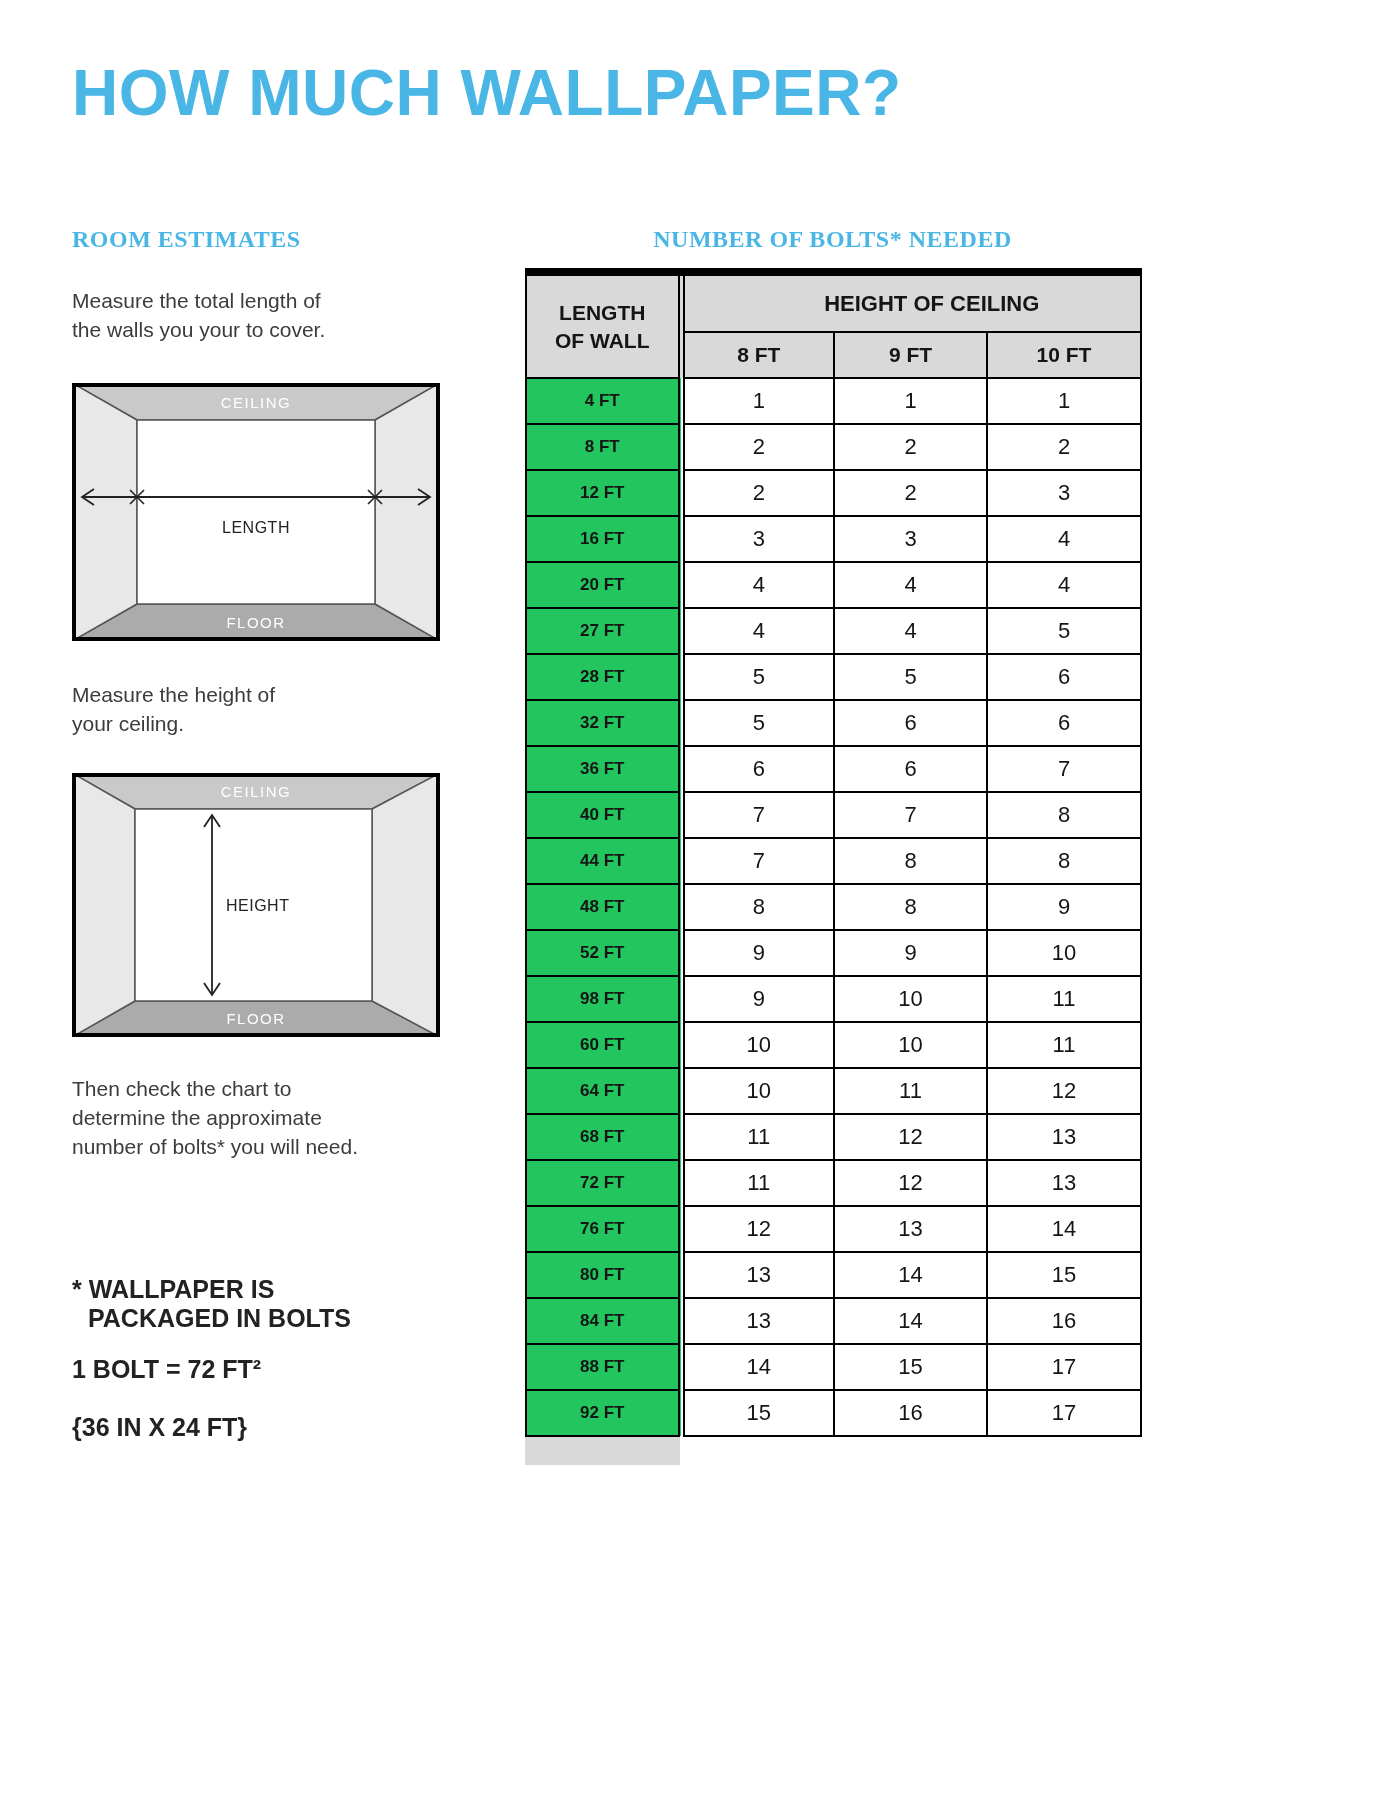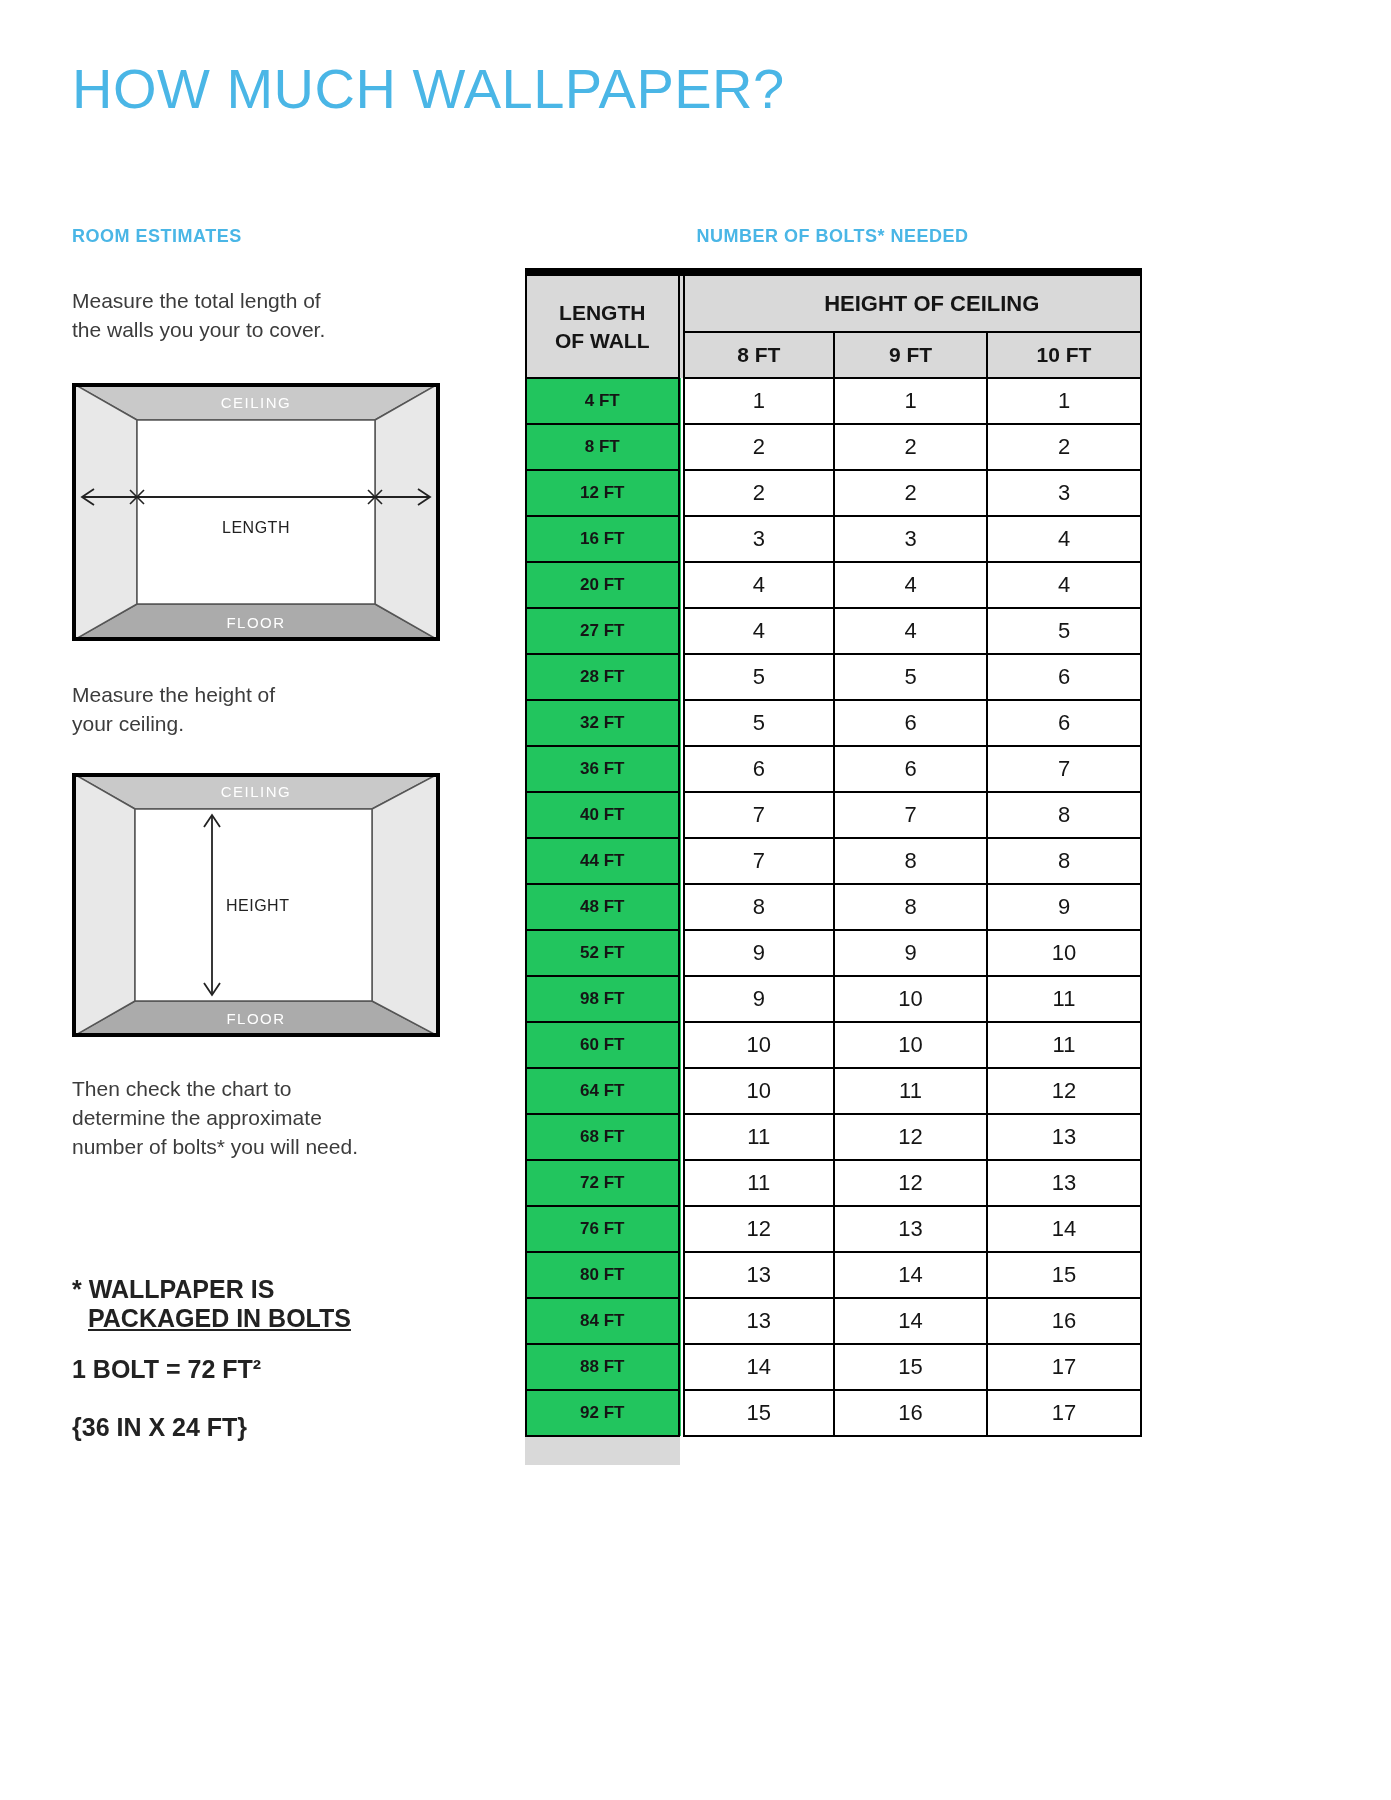--- a/index.html
+++ b/index.html
@@ -2,46 +2,46 @@
 <html style="--accent: #4ab6e6;"><head>
 <meta charset="utf-8">
 <style>
   * { margin:0; padding:0; box-sizing:border-box; }
   html,body { background:#ffffff; }
   body { font-family:"Liberation Sans", sans-serif; }
   .page { position:relative; width:1391px; height:1800px; background:#fff; overflow:hidden; }
 
   .page-title {
     position:absolute; left:72px; top:56px;
-    font-size:56px; font-weight:normal; color:var(--accent,#4ab6e6);
+    font-size:64px; font-weight:bold; color:var(--accent,#4ab6e6);
     letter-spacing:0.5px;
   }
   .section-head {
-    position:absolute; font-size:18px; font-weight:bold;
-    color:var(--accent,#4ab6e6); letter-spacing:0.5px;
+    position:absolute; font-size:24px; font-weight:bold;
+    color:var(--accent,#4ab6e6); letter-spacing:0.5px;font-family:Liberation Serif, serif;
   }
   .head-room { left:72px; top:226px; }
   .head-bolts { left:525px; top:226px; width:615px; text-align:center; }
 
   .para {
     position:absolute; left:72px; width:420px;
     font-size:21px; line-height:29px; color:#3c3c3c;
     white-space:pre-line;
   }
   .para1 { top:286px; }
   .para2 { top:680px; }
   .para3 { top:1074px; }
 
   .note {
     position:absolute; left:72px; width:420px;
     font-size:25px; font-weight:bold; color:#222;
     line-height:29px; white-space:pre-line;
   }
   .note-bolts { top:1246px; }
-  .note-bolts .line2 { display:block; padding-left:16px;text-decoration:underline; }
+  .note-bolts .line2 { display:block; padding-left:16px; }
   .note-size { top:1326px; }
 
   .diagram { position:absolute; left:72px; display:block; }
   .diagram1 { top:383px; }
   .diagram2 { top:773px; }
 
   .svg-band-label { fill:#ffffff; font-size:15px; letter-spacing:1.5px; font-family:"Liberation Sans",sans-serif; }
   .svg-dim-label  { fill:#222222; font-size:16px; letter-spacing:0.5px; font-family:"Liberation Sans",sans-serif; }
 
   .table-wrap { position:absolute; left:525px; top:268px; width:615px; }

